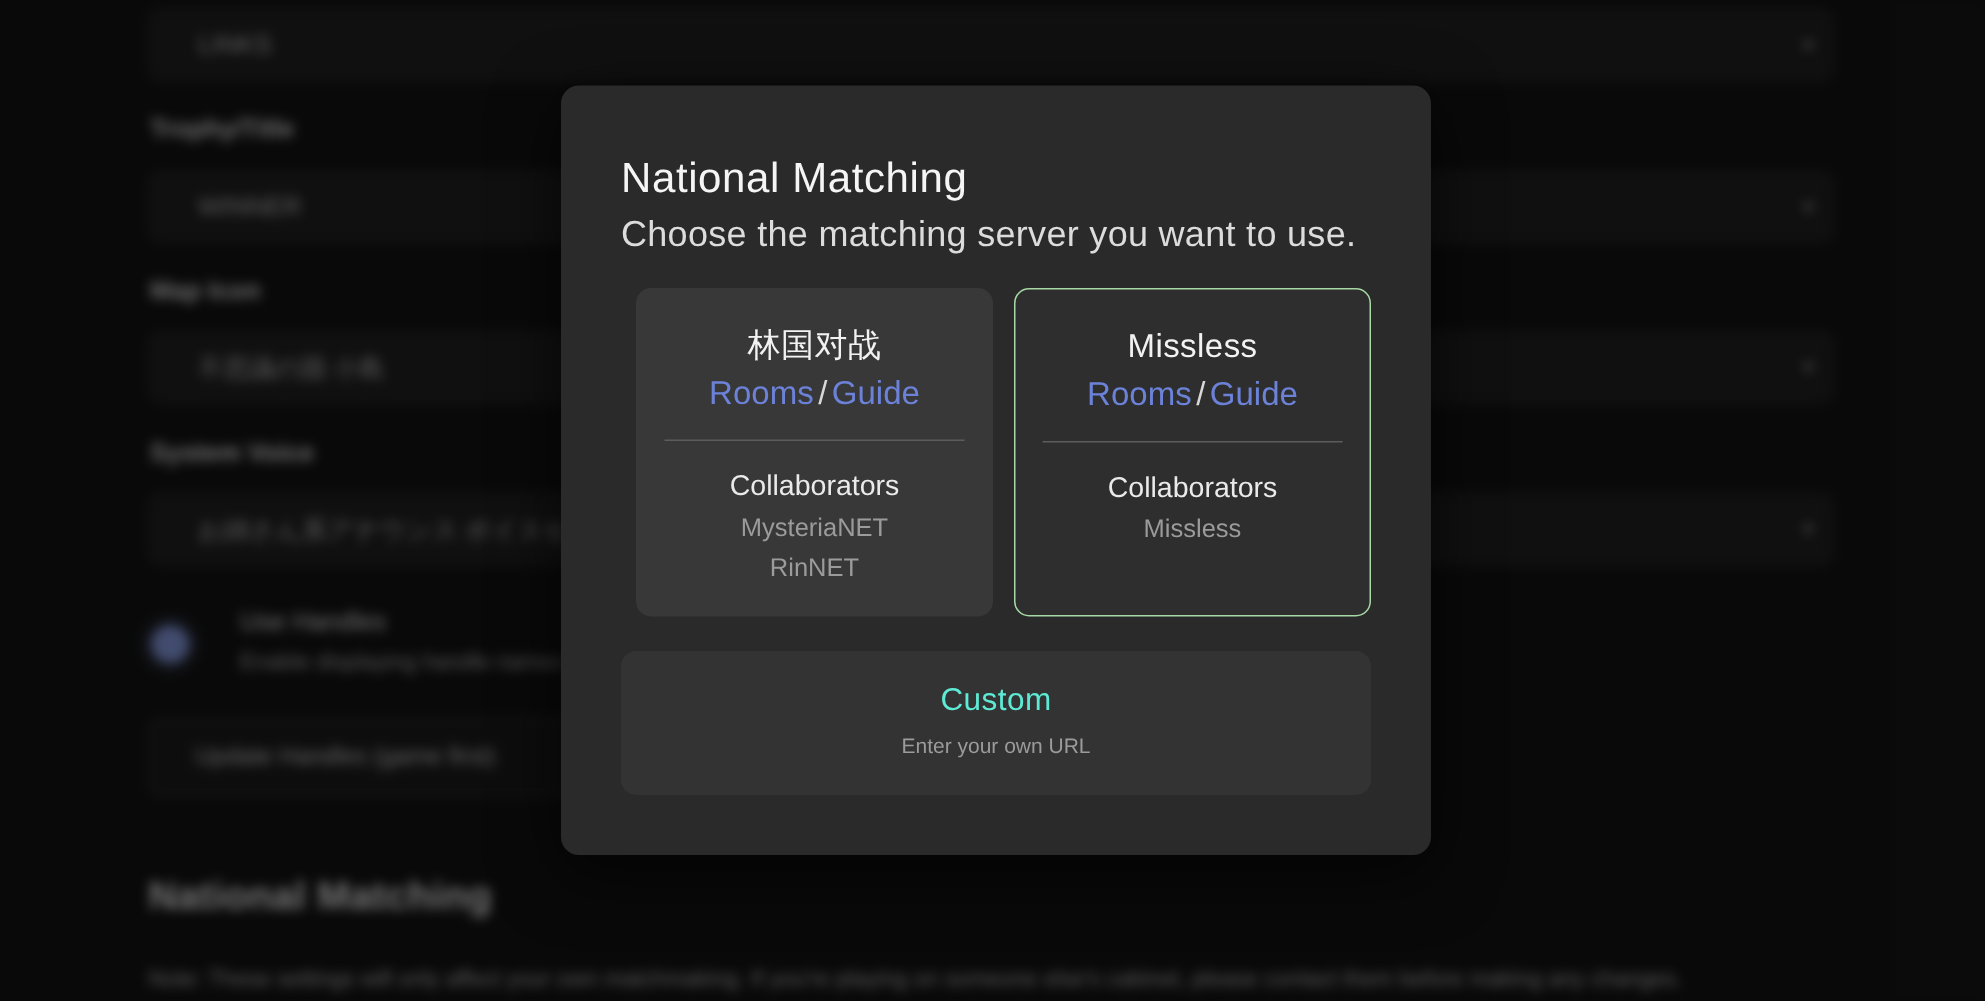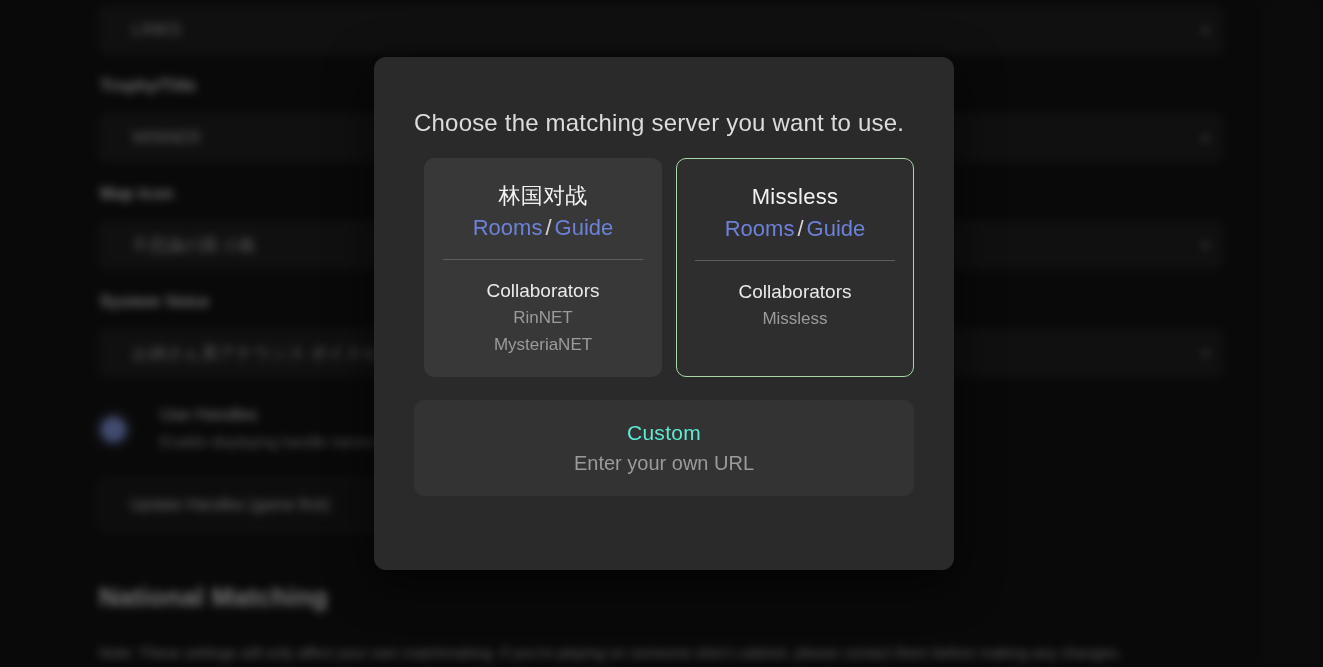--- a/index.html
+++ b/index.html
@@ -92,21 +92,21 @@
     width:200px; margin:19px auto 0; border:none;
     border-top:1px solid #5c5c5c; height:0;
   }
   .collab-label { margin-top:19px; color:#eaeaea; font-size:19px; line-height:24px; }
   .collab-name  { margin-top:3px; color:#9b9b9b; font-size:17px; line-height:24px; }
   .custom-card {
     margin-top:23px; width:500px; height:96px; border-radius:10px;
     background:#333333; text-align:center; padding-top:20px; cursor:pointer;
   }
   .custom-title { color:#5eead4; font-size:21px; line-height:26px; letter-spacing:.3px; }
-  .custom-sub   { margin-top:6px; color:#9b9b9b; font-size:20px; line-height:22px; }
+  .custom-sub   { margin-top:6px; color:#9b9b9b; font-size:14px; line-height:22px; }
 </style>
 </head>
 <body>
 
 <div class="bg-content">
   <div class="right-strip"></div>
 
   <div class="bg-field" style="top:6px;">
     <span>LINKS</span>
     <span class="chevron">▾</span>
@@ -138,33 +138,34 @@
     <span>Update Handles (game first)</span>
   </div>
 
   <div class="bg-heading">National Matching</div>
   <div class="bg-note">Note: These settings will only affect your own matchmaking. If you're playing on someone else's cabinet, please contact them before making any changes.</div>
 </div>
 
 <div class="overlay"></div>
 
 <div class="modal">
+  <div class="modal-title">National Matching</div>
   <div class="modal-subtitle">Choose the matching server you want to use.</div>
 
   <div class="server-row">
 
     <div class="server-card">
       <div class="server-name">林国对战</div>
       <div class="server-links">
         <a>Rooms</a><span class="link-sep">/</span><a>Guide</a>
       </div>
       <hr class="card-divider">
       <div class="collab-label">Collaborators</div>
+      <div class="collab-name">MysteriaNET</div>
       <div class="collab-name">RinNET</div>
-      <div class="collab-name">MysteriaNET</div>
     </div>
 
     <div class="server-card selected">
       <div class="server-name">Missless</div>
       <div class="server-links">
         <a>Rooms</a><span class="link-sep">/</span><a>Guide</a>
       </div>
       <hr class="card-divider">
       <div class="collab-label">Collaborators</div>
       <div class="collab-name">Missless</div>

